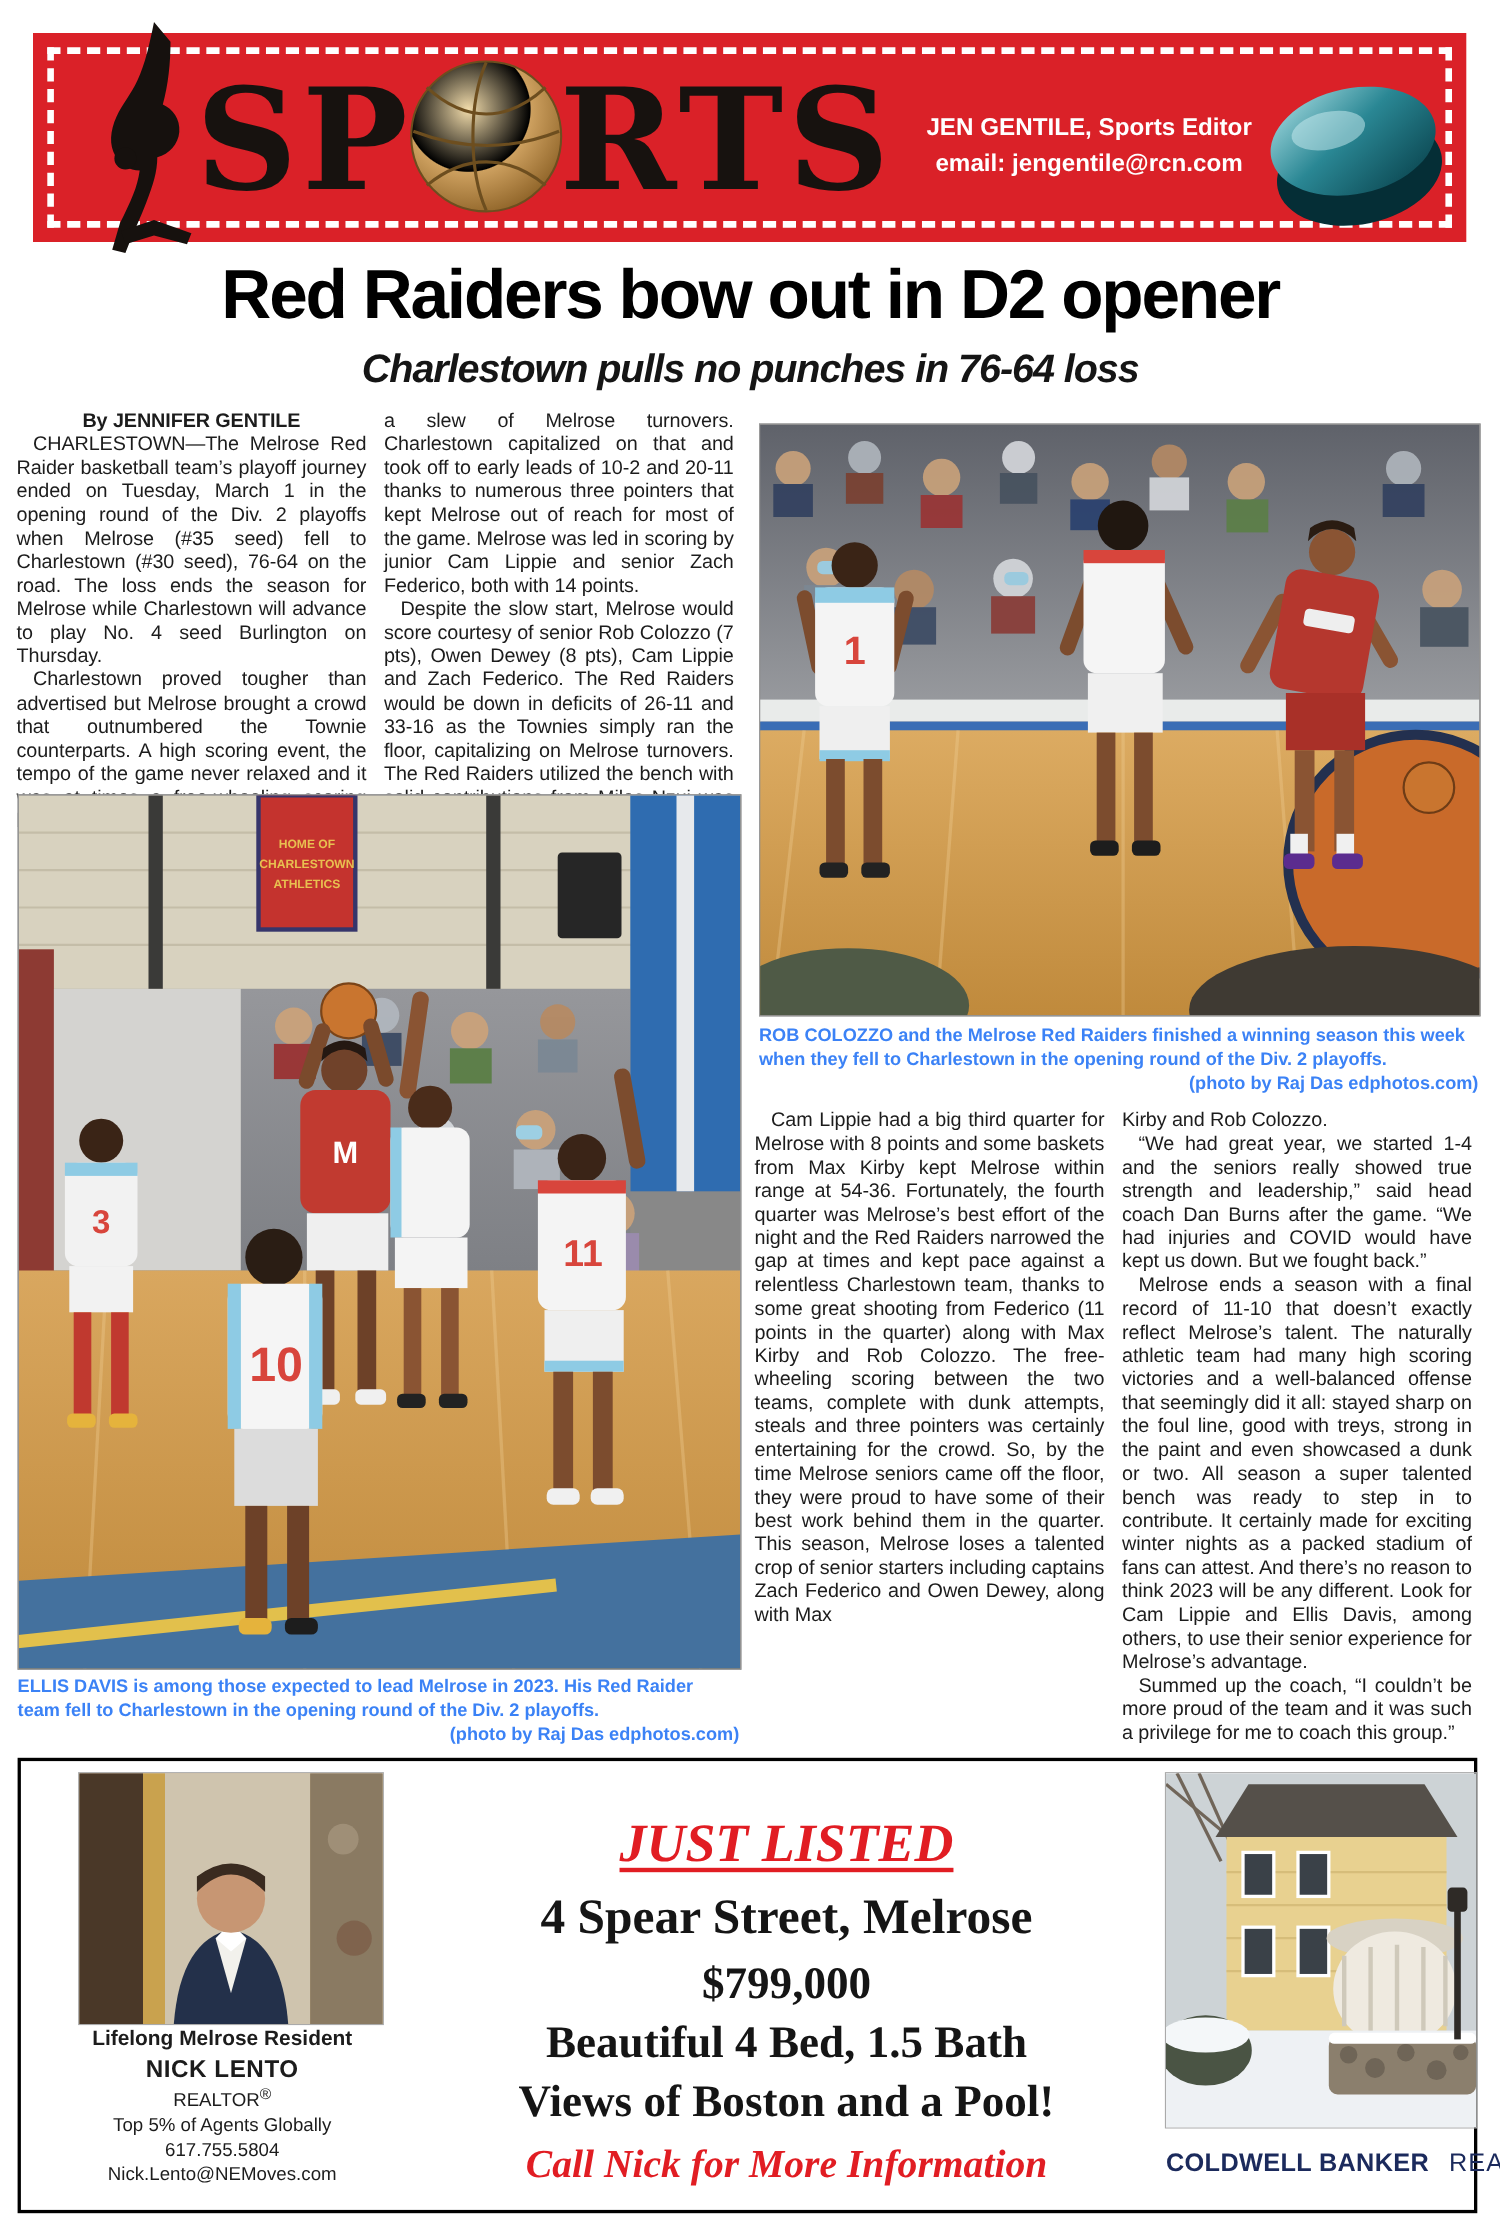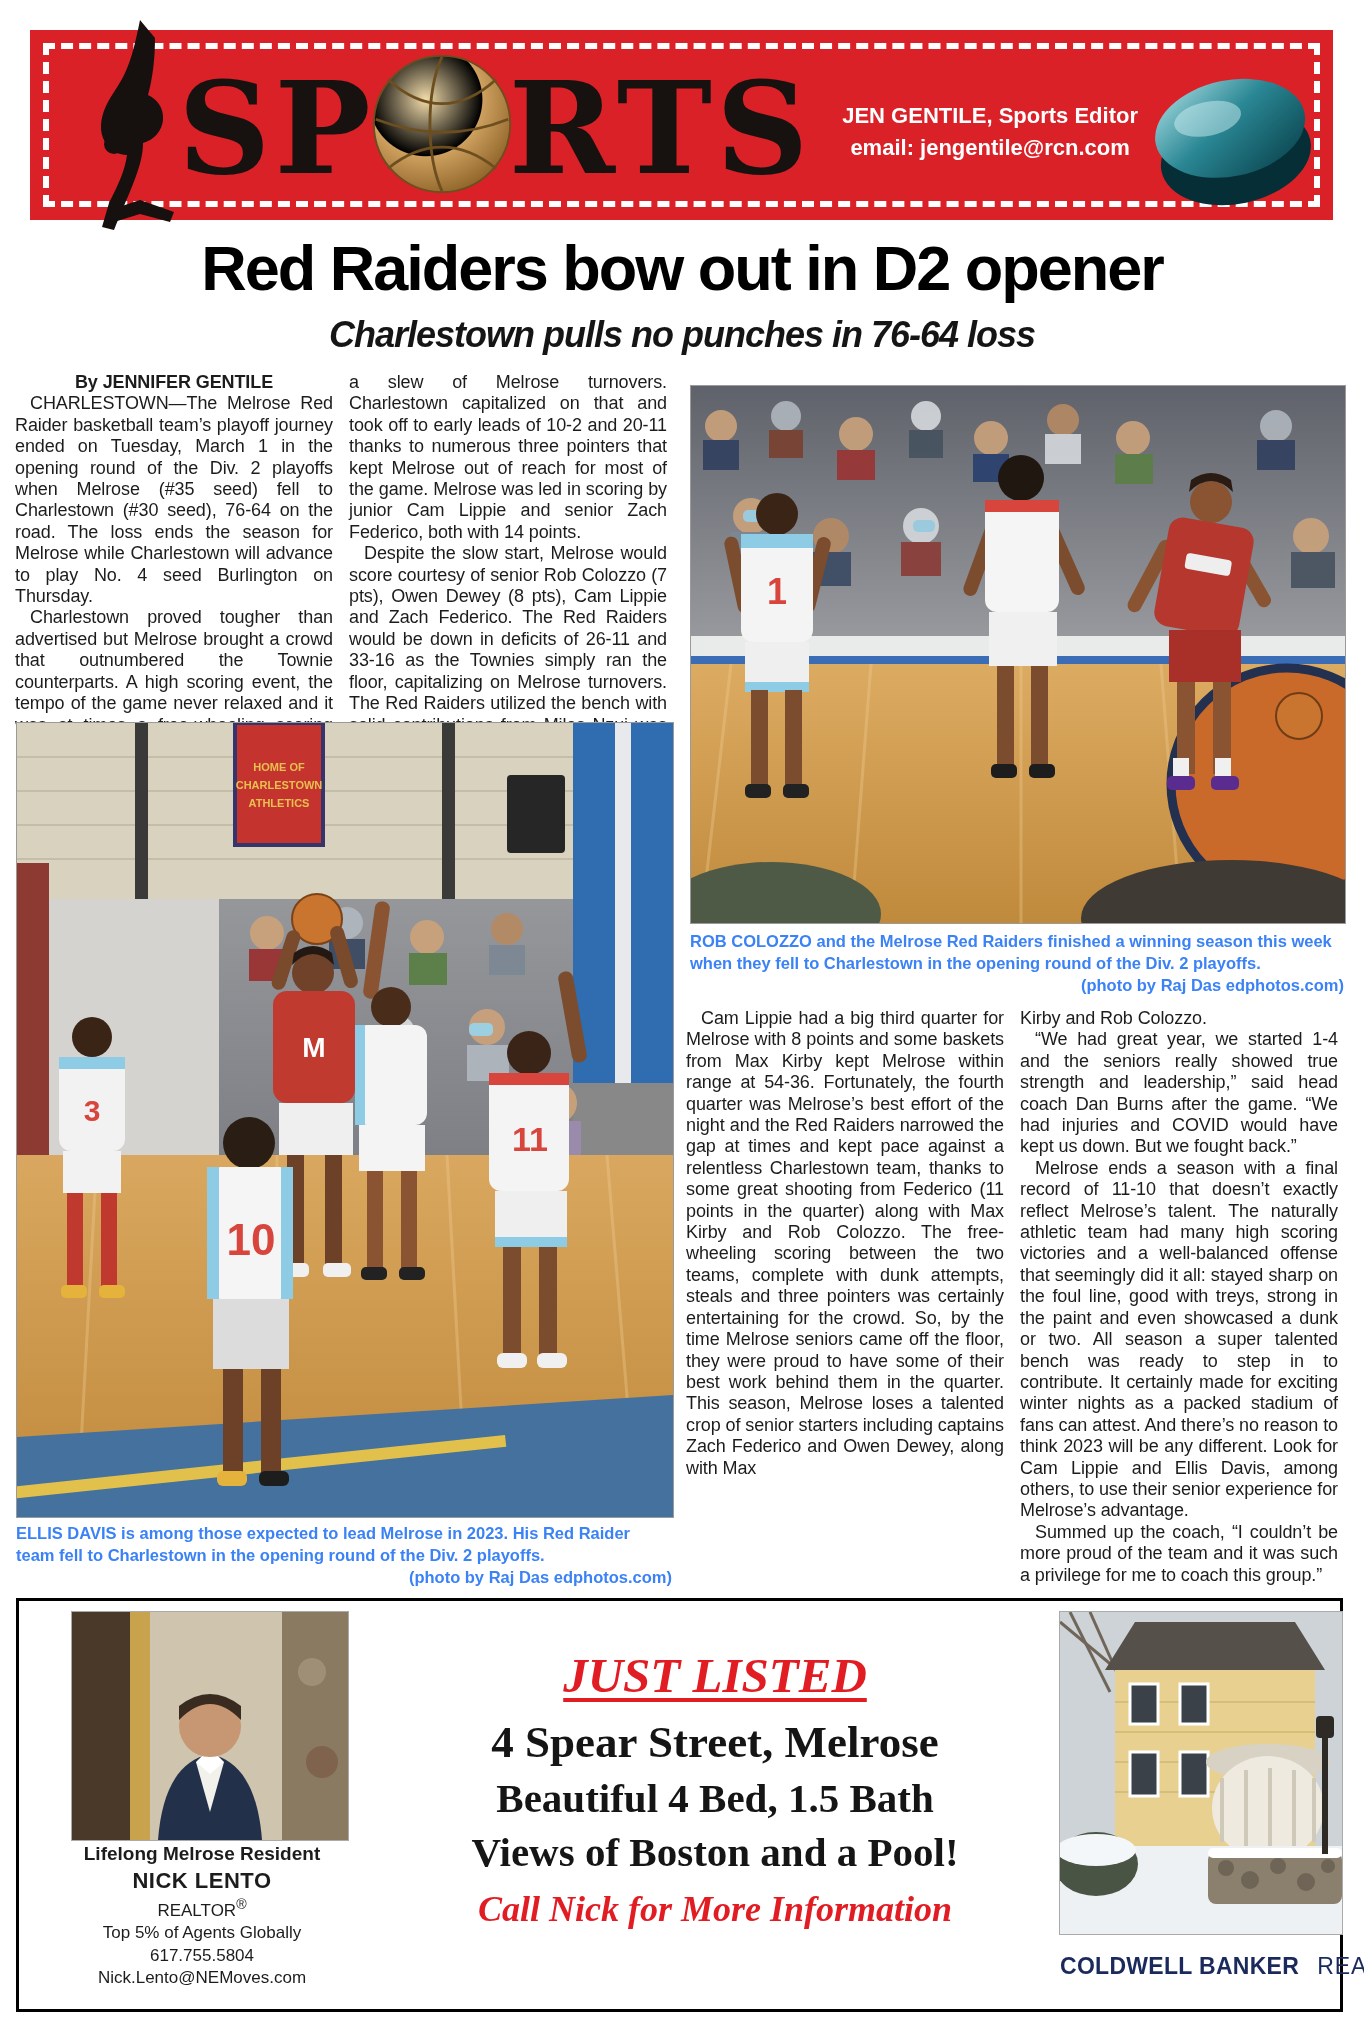--- a/index.html
+++ b/index.html
@@ -401,20 +401,21 @@
     <div class="agent-name">NICK LENTO</div>
     <div class="agent-line"><span>REALTOR</span><sup>®</sup></div>
     <div class="agent-line">Top 5% of Agents Globally</div>
     <div class="agent-line">617.755.5804</div>
     <div class="agent-line">Nick.Lento@NEMoves.com</div>
   </div>
 
   <div id="ad-center">
     <div class="just-listed">JUST LISTED</div>
     <div class="ad-addr">4 Spear Street, Melrose</div>
+    <div class="ad-price">$799,000</div>
     <div class="ad-line">Beautiful 4 Bed, 1.5 Bath</div>
     <div class="ad-line">Views of Boston and a Pool!</div>
     <div class="ad-cta">Call Nick for More Information</div>
   </div>
 
   <svg id="house-photo" viewBox="0 0 282 322">
     <rect width="282" height="322" fill="#cdd3d6"></rect>
     <g stroke="#5a4a3a" stroke-width="3" opacity="0.8">
       <line x1="0" y1="10" x2="60" y2="60"></line>
         <line x1="10" y1="0" x2="50" y2="80"></line>

